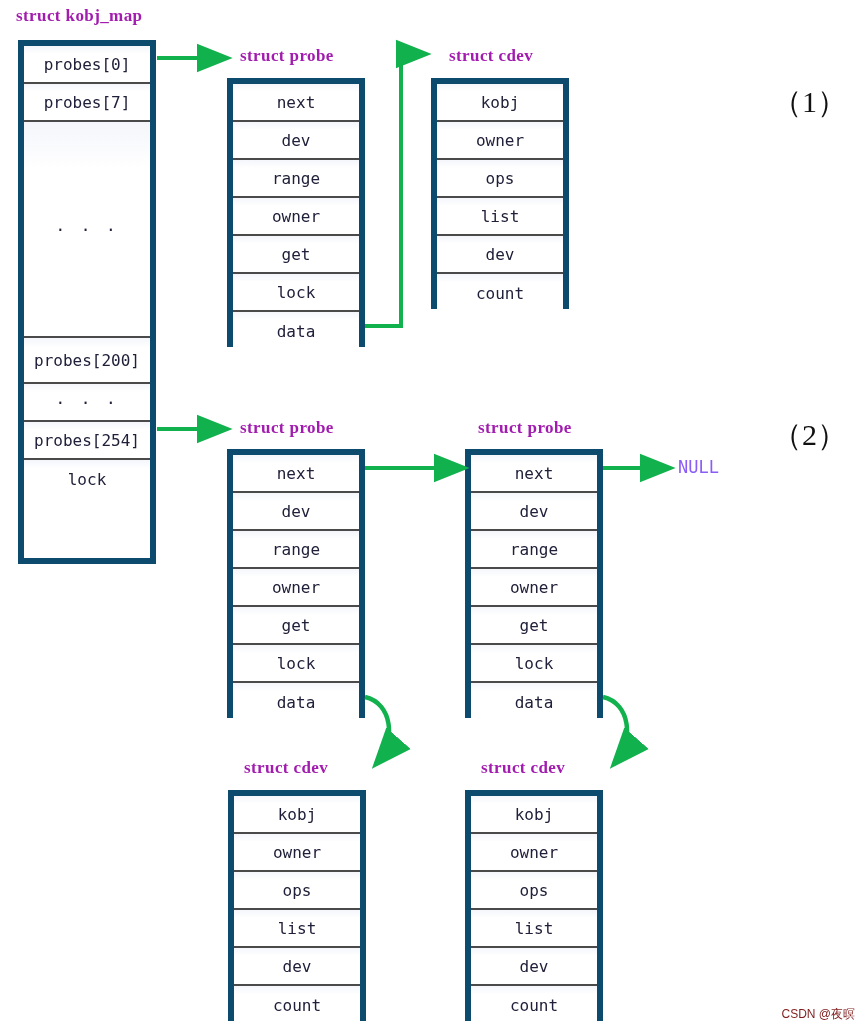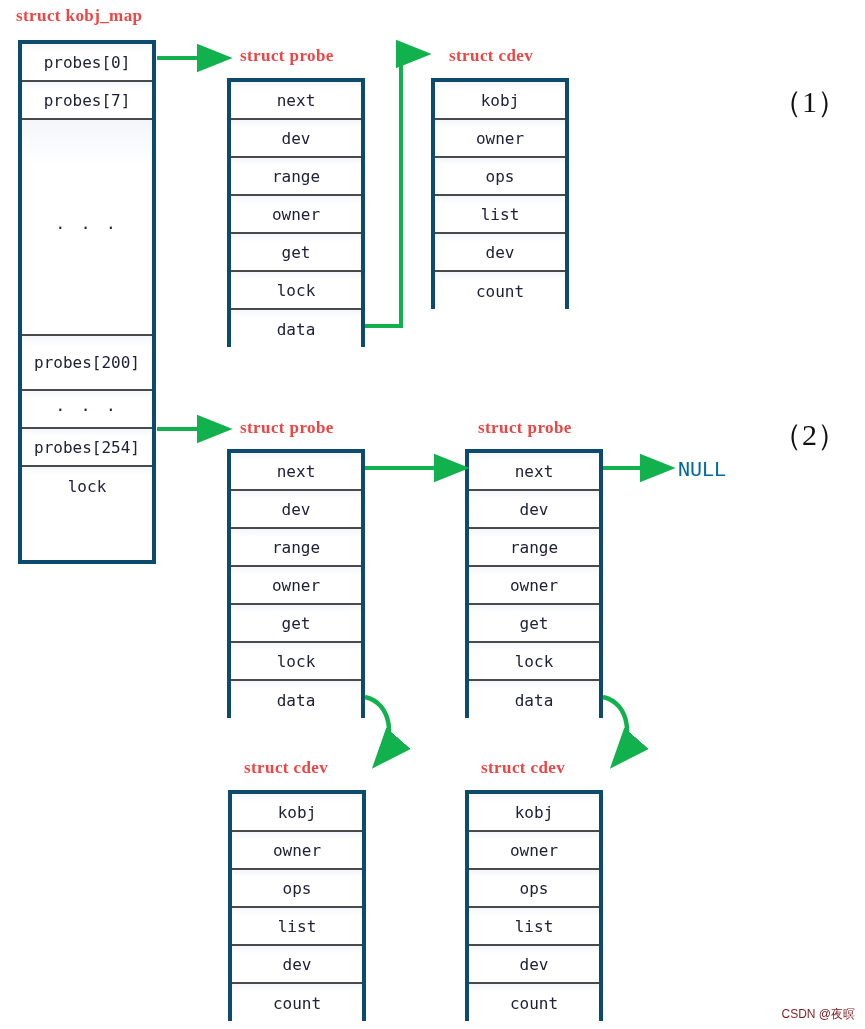--- a/index.html
+++ b/index.html
@@ -10,28 +10,28 @@
   }
   .canvas{position:absolute;inset:0;}
 
   
   .struct-title{
     position:absolute;
     font-family:"Liberation Serif","DejaVu Serif",serif;
     font-weight:bold;
     font-size:17px;
     letter-spacing:.4px;
-    color:#ef4444;
+    color:#a21caf;
     white-space:nowrap;
   }
 
   
   .sbox{
     position:absolute;
-    border:4px solid #0c4a6e;
+    border:6px solid #0c4a6e;
     background:#ffffff;
     box-sizing:border-box;
   }
   .srow{
     border-bottom:2px solid #4a4a4a;
     box-sizing:border-box;
     display:flex;align-items:center;justify-content:center;
     font-family:"DejaVu Sans Mono","Liberation Mono",monospace;
     font-size:16px;
     color:#20203a;
@@ -48,22 +48,22 @@
     font-family:"Liberation Serif","DejaVu Serif",serif;
     font-size:30px;
     color:#111;
     white-space:nowrap;
   }
 
   
   .null-text{
     position:absolute;
     font-family:"DejaVu Sans Mono","Liberation Mono",monospace;
-    font-size:20px;
-    color:#0369a1;
+    font-size:17px;
+    color:#8b5cf6;
     white-space:nowrap;
     text-align:right;
   }
 
   
   .watermark{
     position:absolute;
     right:10px;bottom:6px;
     font-family:"Liberation Sans","DejaVu Sans",sans-serif;
     font-size:12px;
@@ -77,21 +77,21 @@
 <body>
 
 <div class="canvas">
 
   <div class="struct-title" style="left:16px;top:6px;">struct kobj_map</div>
 
   <div class="sbox" style="left:18px;top:40px;width:138px;height:524px;">
     <div class="srow" style="height:38px;">probes[0]</div>
     <div class="srow" style="height:38px;">probes[7]</div>
     <div class="srow tall" style="height:216px;">· · ·</div>
-    <div class="srow" style="height:55px;">probes[200]</div>
+    <div class="srow" style="height:46px;">probes[200]</div>
     <div class="srow gap" style="height:38px;">· · ·</div>
     <div class="srow" style="height:38px;">probes[254]</div>
     <div class="srow" style="height:38px;">lock</div>
   </div>
 
   <div class="struct-title" style="left:240px;top:46px;">struct probe</div>
 
   <div class="sbox" style="left:227px;top:78px;width:138px;height:269px;">
     <div class="srow" style="height:38px;">next</div>
     <div class="srow" style="height:38px;">dev</div>

